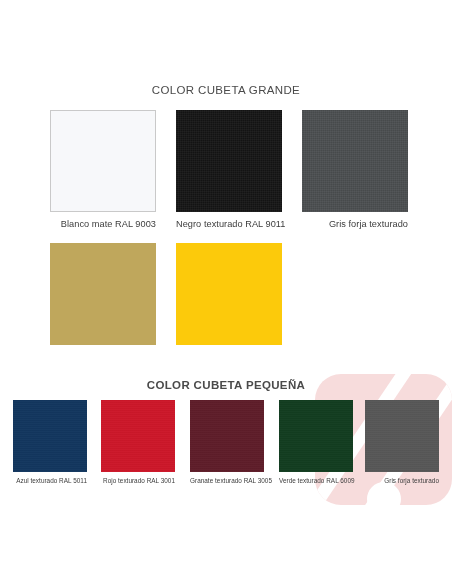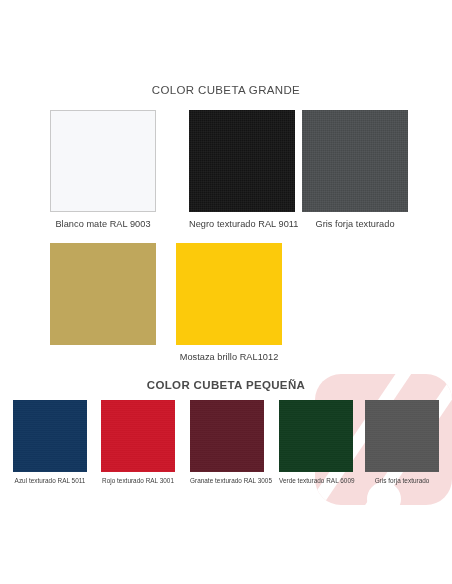--- a/index.html
+++ b/index.html
@@ -80,21 +80,21 @@
   #title-grande { top: 84px; }
   #title-pequena { top: 379px; font-weight: bold; }
 
   
   .row {
     position: absolute;
     z-index: 2;
   }
   .swatch-cell {
     position: absolute;
-    text-align: center;
+    text-align: right;
   }
   .swatch {
     position: relative;
     margin: 0 auto;
     background-repeat: repeat;
   }
   .swatch.bordered {
     box-shadow: inset 0 0 0 1px #c9c9c9;
   }
   .swatch-label {
@@ -151,39 +151,38 @@
   </div>
 
   <div class="section-title" id="title-grande">COLOR CUBETA GRANDE</div>
 
   <div class="row row-big">
     <div class="swatch-cell" style="left:50px; top:110px; width:106px;">
       <div class="swatch bordered tex-none" style="background-color: rgb(247, 248, 250);"></div>
       <span class="swatch-label">Blanco mate RAL 9003</span>
     </div>
 
-    <div class="swatch-cell" style="left:176px; top:110px; width:106px;margin-left:13px;">
+    <div class="swatch-cell" style="left:176px; top:110px; width:106px;">
       <div class="swatch tex-fine" style="background-color: rgb(21, 21, 21);"></div>
       <span class="swatch-label">Negro texturado RAL 9011</span>
     </div>
 
     <div class="swatch-cell" style="left:302px; top:110px; width:106px;">
       <div class="swatch tex-fine" style="background-color: rgb(75, 78, 80);"></div>
       <span class="swatch-label">Gris forja texturado</span>
     </div>
   </div>
 
   <div class="row row-big">
     <div class="swatch-cell" style="left:50px; top:243px; width:106px;">
       <div class="swatch tex-none" style="background-color: rgb(191, 167, 92);"></div>
     </div>
 
     <div class="swatch-cell" style="left:176px; top:243px; width:106px;">
       <div class="swatch tex-none" style="background-color: rgb(252, 202, 11);"></div>
-      <span class="swatch-label">Mostaza brillo RAL1012</span>
     </div>
   </div>
 
   <div class="section-title" id="title-pequena">COLOR CUBETA PEQUEÑA</div>
 
   <div class="row row-small">
     <div class="swatch-cell" style="left:13px; top:400px; width:74px;">
       <div class="swatch tex-soft" style="background-color: rgb(18, 54, 94);"></div>
       <span class="swatch-label">Azul texturado RAL 5011</span>
     </div>

